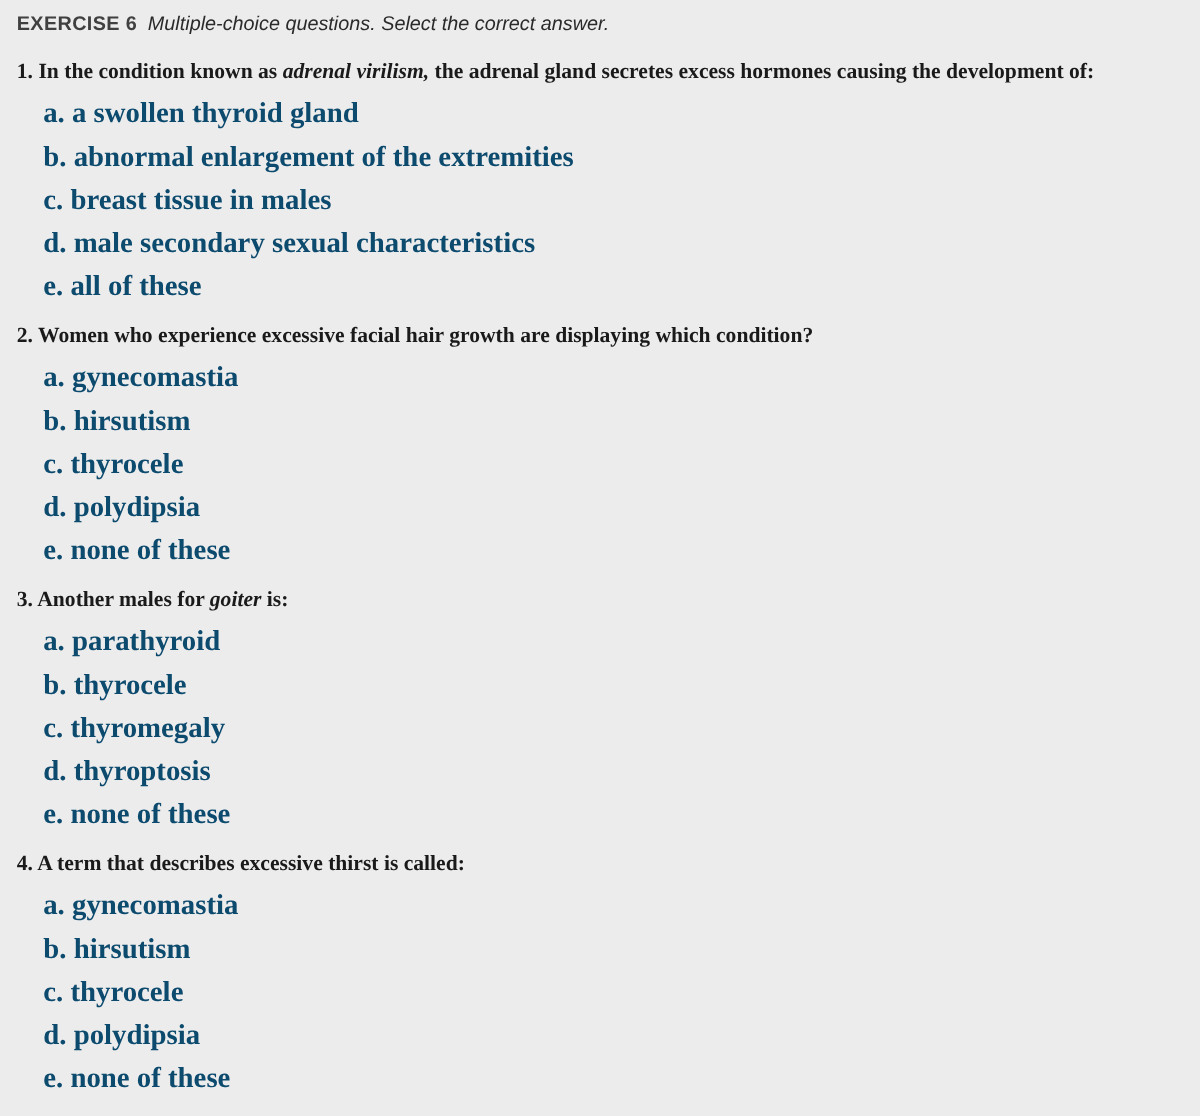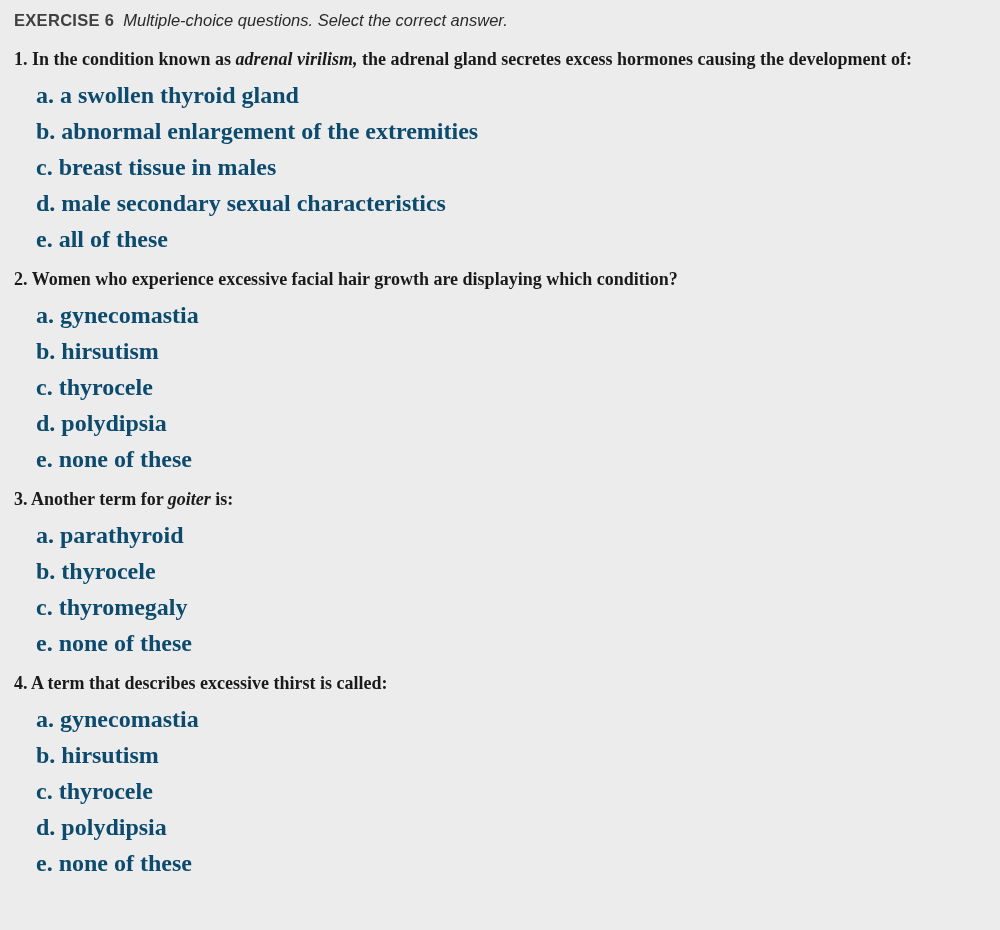--- a/index.html
+++ b/index.html
@@ -71,25 +71,26 @@
   <div class="options">
     <p class="option"><span>a.</span> <span>gynecomastia</span></p>
     <p class="option"><span>b.</span> <span>hirsutism</span></p>
     <p class="option"><span>c.</span> <span>thyrocele</span></p>
     <p class="option"><span>d.</span> <span>polydipsia</span></p>
     <p class="option"><span>e.</span> <span>none of these</span></p>
   </div>
 </div>
 
 <div class="question-block">
-  <p class="q-line"><span>3.</span> <span>Another term for </span><span class="q-italic">goiter</span><span> is:</span></p>
+  <p class="q-line"><span>3.</span> <span>Another males for </span><span class="q-italic">goiter</span><span> is:</span></p>
   <div class="options">
     <p class="option"><span>a.</span> <span>parathyroid</span></p>
     <p class="option"><span>b.</span> <span>thyrocele</span></p>
     <p class="option"><span>c.</span> <span>thyromegaly</span></p>
+    <p class="option"><span>d.</span> <span>thyroptosis</span></p>
     <p class="option"><span>e.</span> <span>none of these</span></p>
   </div>
 </div>
 
 <div class="question-block">
   <p class="q-line"><span>4.</span> <span>A term that describes excessive thirst is called:</span><span class="q-italic"></span><span></span></p>
   <div class="options">
     <p class="option"><span>a.</span> <span>gynecomastia</span></p>
     <p class="option"><span>b.</span> <span>hirsutism</span></p>
     <p class="option"><span>c.</span> <span>thyrocele</span></p>

